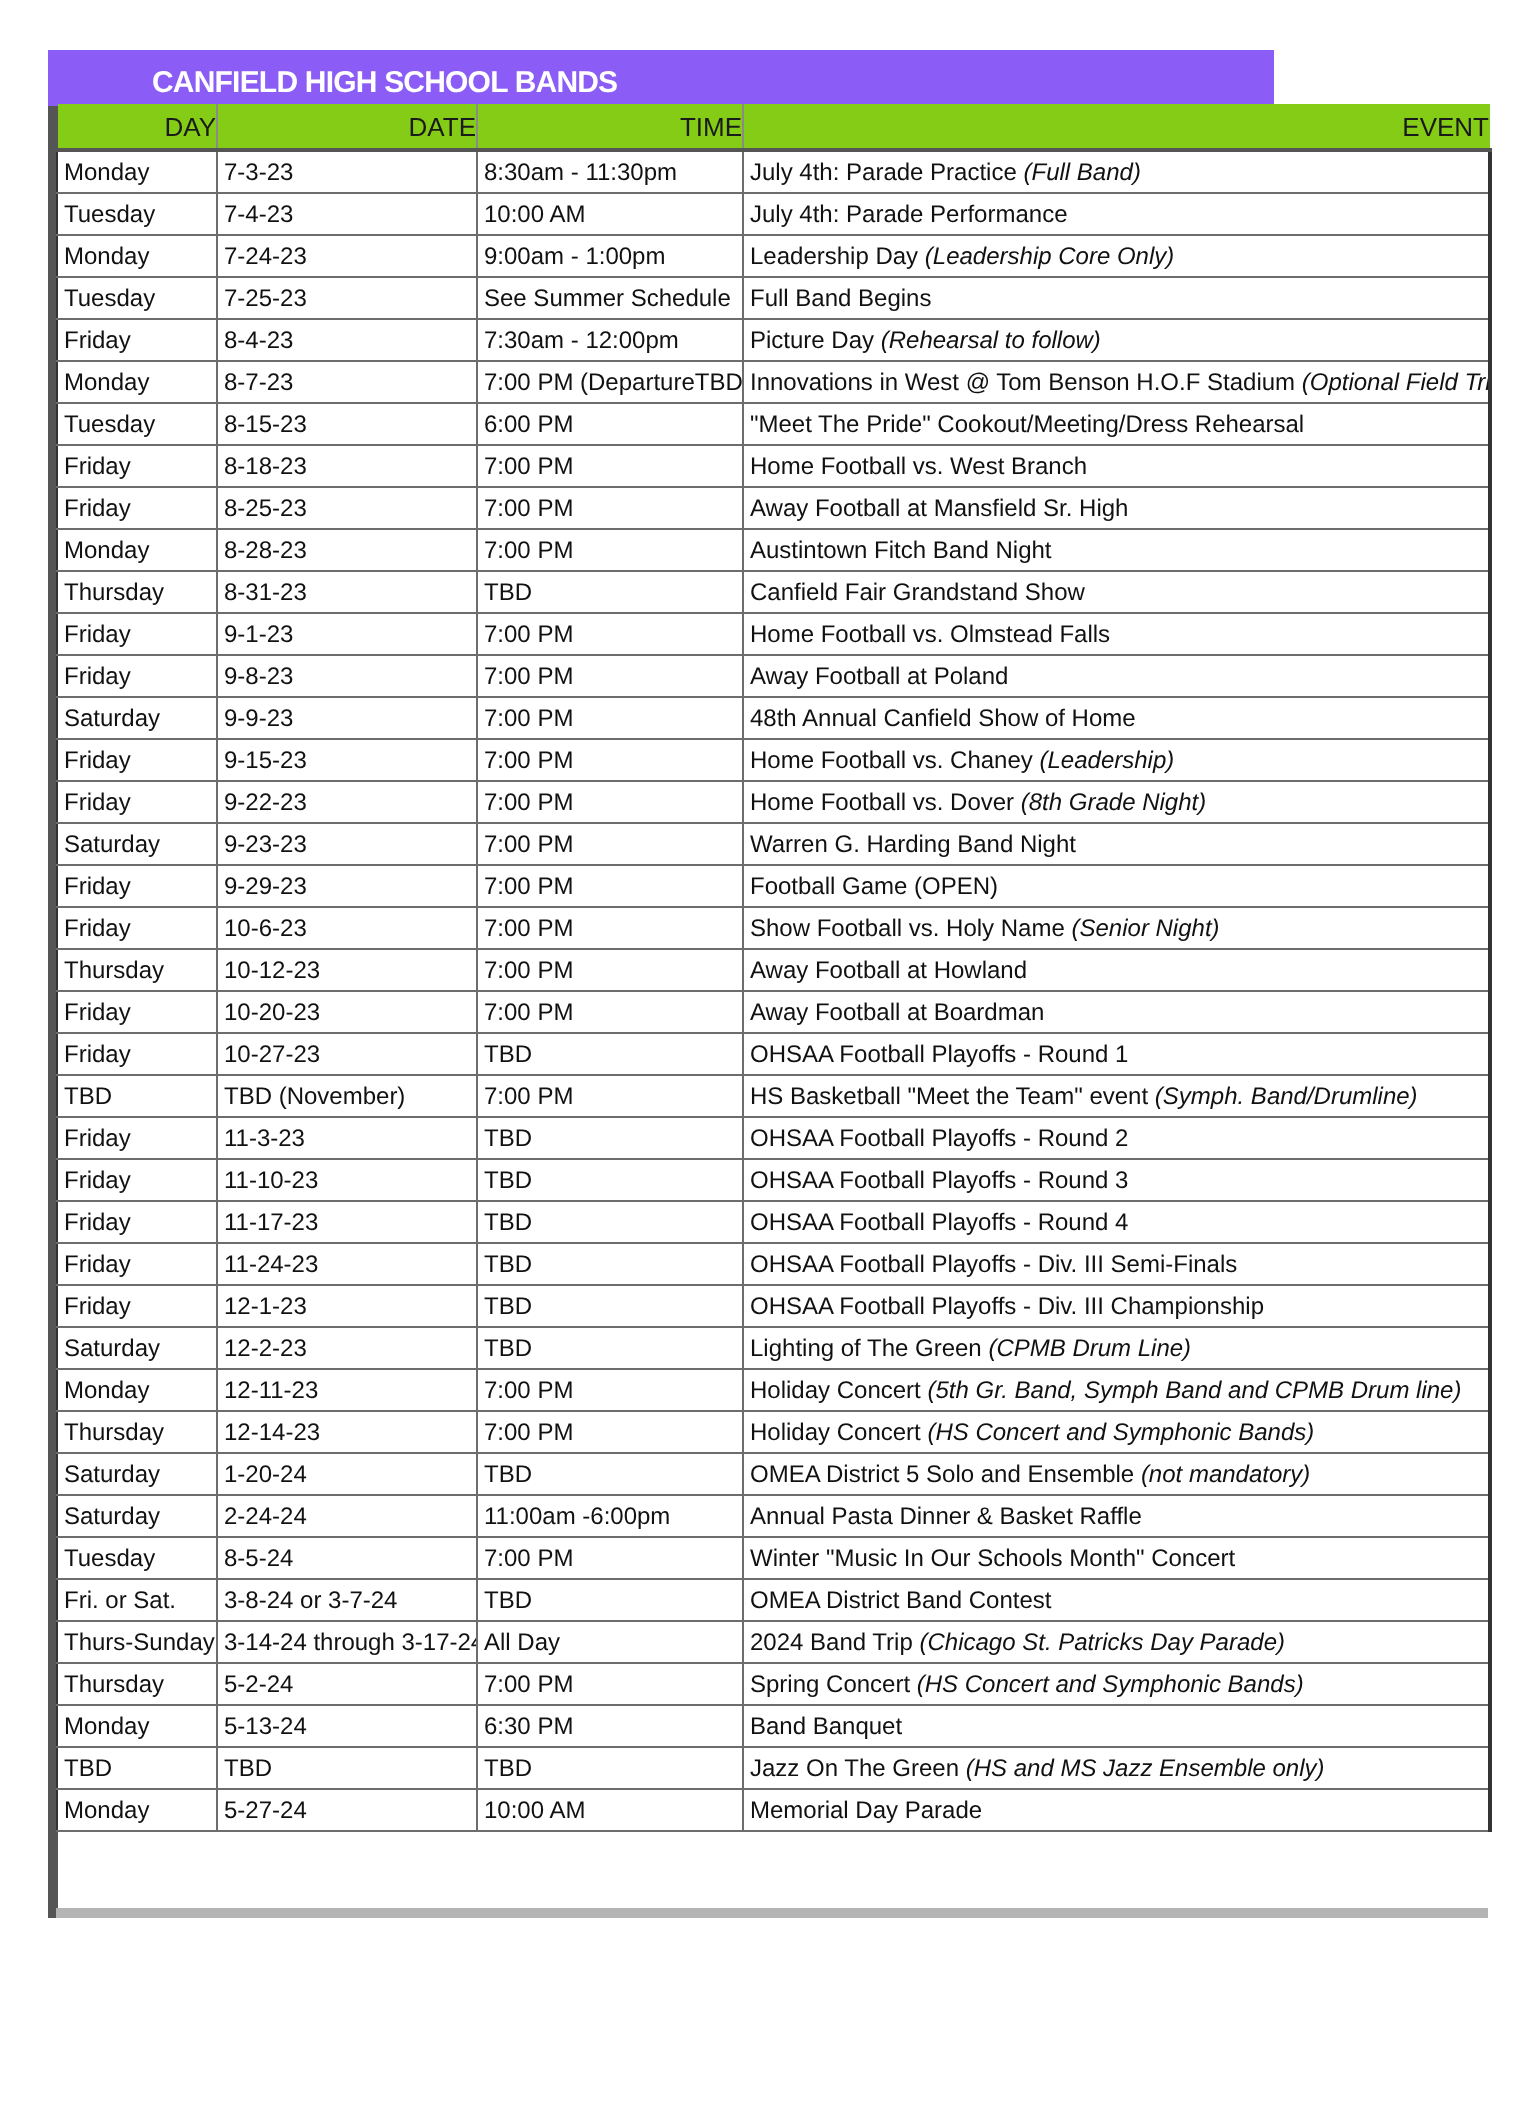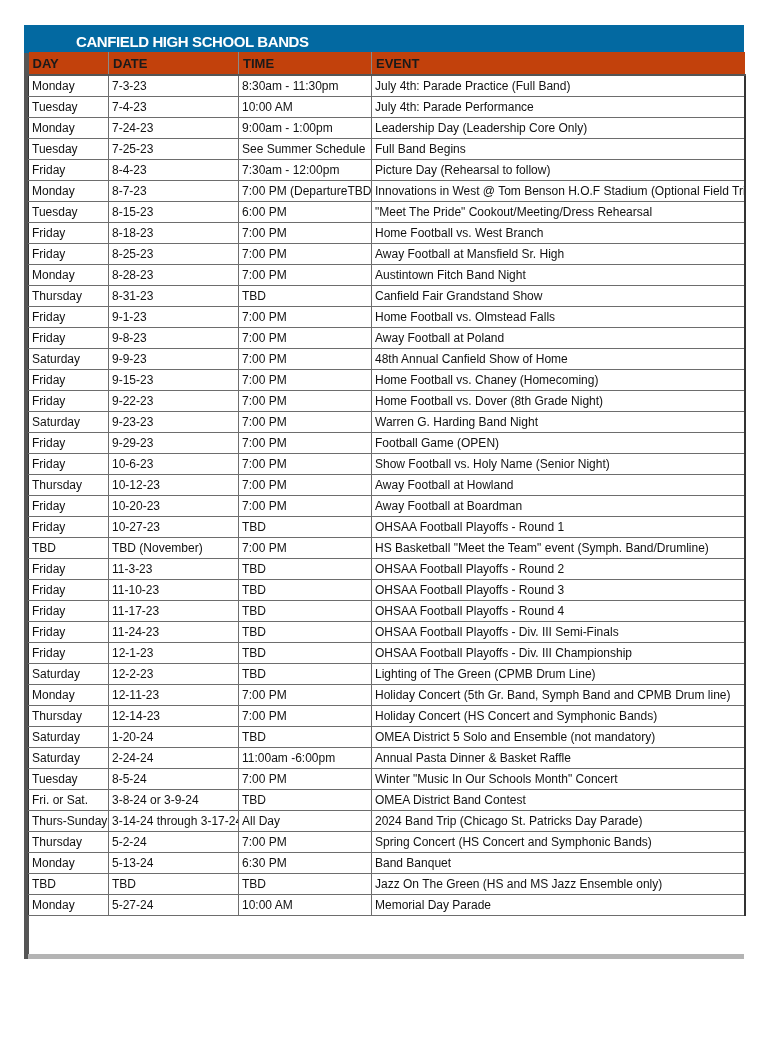--- a/index.html
+++ b/index.html
@@ -28,23 +28,23 @@
       left: 28px;
       top: 954px;
       width: 716px;
       height: 5px;
       background: #b4b4b4;
     }
     .title-bar {
       position: absolute;
       left: 24px;
       top: 25px;
-      width: 720px;
+      width: 613px;
       height: 28px;
-      background: #0369a1;
+      background: #8b5cf6;
       color: #ffffff;
       font-weight: bold;
       font-size: 15px;
       letter-spacing: -0.4px;
     }
     .title-left {
       position: absolute;
       left: 52px;
       top: 8px;
       white-space: nowrap;
@@ -61,46 +61,46 @@
       top: 52px;
       width: 716px;
       border-collapse: collapse;
       table-layout: fixed;
     }
     table.cal col.c-day { width: 80px; }
     table.cal col.c-date { width: 130px; }
     table.cal col.c-time { width: 133px; }
     table.cal col.c-event { width: 373px; }
     table.cal th {
-      background: #c2410c;
+      background: #84cc16;
       color: #1a1a1a;
-      font-weight: bold;
+      font-weight: normal;
       font-size: 13px;
-      text-align: left;
+      text-align: right;
       height: 22px;
       padding: 0 0 0 4px;
       border-left: 1px solid #8a8a8a;
       border-bottom: 2px solid #555555;
       white-space: nowrap;
     }
     table.cal th:first-child { border-left: none; }
     table.cal td {
       background: #ffffff;
       font-size: 12px;
       height: 20px;
       padding: 0 0 0 3px;
       border: 1px solid #6d6d6d;
       border-top: 1px solid #808080;
       white-space: nowrap;
       overflow: hidden;
       color: #111111;
     }
     table.cal td:last-child { border-right: 2px solid #333333; }
     table.cal td:first-child { border-left: 1px solid #333333; }
-    .note { }
+    .note { font-style: italic; }
   </style>
 </head>
 <body>
 
 <div class="left-shadow"></div>
 <div class="bottom-shadow"></div>
 
 <div class="title-bar">
   <span class="title-left">CANFIELD HIGH SCHOOL BANDS</span>
 </div>
@@ -202,21 +202,21 @@
       <tr>
         <td><span>Saturday</span></td>
         <td><span>9-9-23</span></td>
         <td><span>7:00 PM</span></td>
         <td><span>48th Annual Canfield Show of Home</span></td>
       </tr>
       <tr>
         <td><span>Friday</span></td>
         <td><span>9-15-23</span></td>
         <td><span>7:00 PM</span></td>
-        <td><span>Home Football vs. Chaney</span> <span class="note">(Homecoming)</span></td>
+        <td><span>Home Football vs. Chaney</span> <span class="note">(Leadership)</span></td>
       </tr>
       <tr>
         <td><span>Friday</span></td>
         <td><span>9-22-23</span></td>
         <td><span>7:00 PM</span></td>
         <td><span>Home Football vs. Dover</span> <span class="note">(8th Grade Night)</span></td>
       </tr>
       <tr>
         <td><span>Saturday</span></td>
         <td><span>9-23-23</span></td>
@@ -320,21 +320,21 @@
         <td><span>Annual Pasta Dinner &amp; Basket Raffle</span></td>
       </tr>
       <tr>
         <td><span>Tuesday</span></td>
         <td><span>8-5-24</span></td>
         <td><span>7:00 PM</span></td>
         <td><span>Winter "Music In Our Schools Month" Concert</span></td>
       </tr>
       <tr>
         <td><span>Fri. or Sat.</span></td>
-        <td><span>3-8-24 or 3-9-24</span></td>
+        <td><span>3-8-24 or 3-7-24</span></td>
         <td><span>TBD</span></td>
         <td><span>OMEA District Band Contest</span></td>
       </tr>
       <tr>
         <td><span>Thurs-Sunday</span></td>
         <td><span>3-14-24 through 3-17-24</span></td>
         <td><span>All Day</span></td>
         <td><span>2024 Band Trip</span> <span class="note">(Chicago St. Patricks Day Parade)</span></td>
       </tr>
       <tr>

